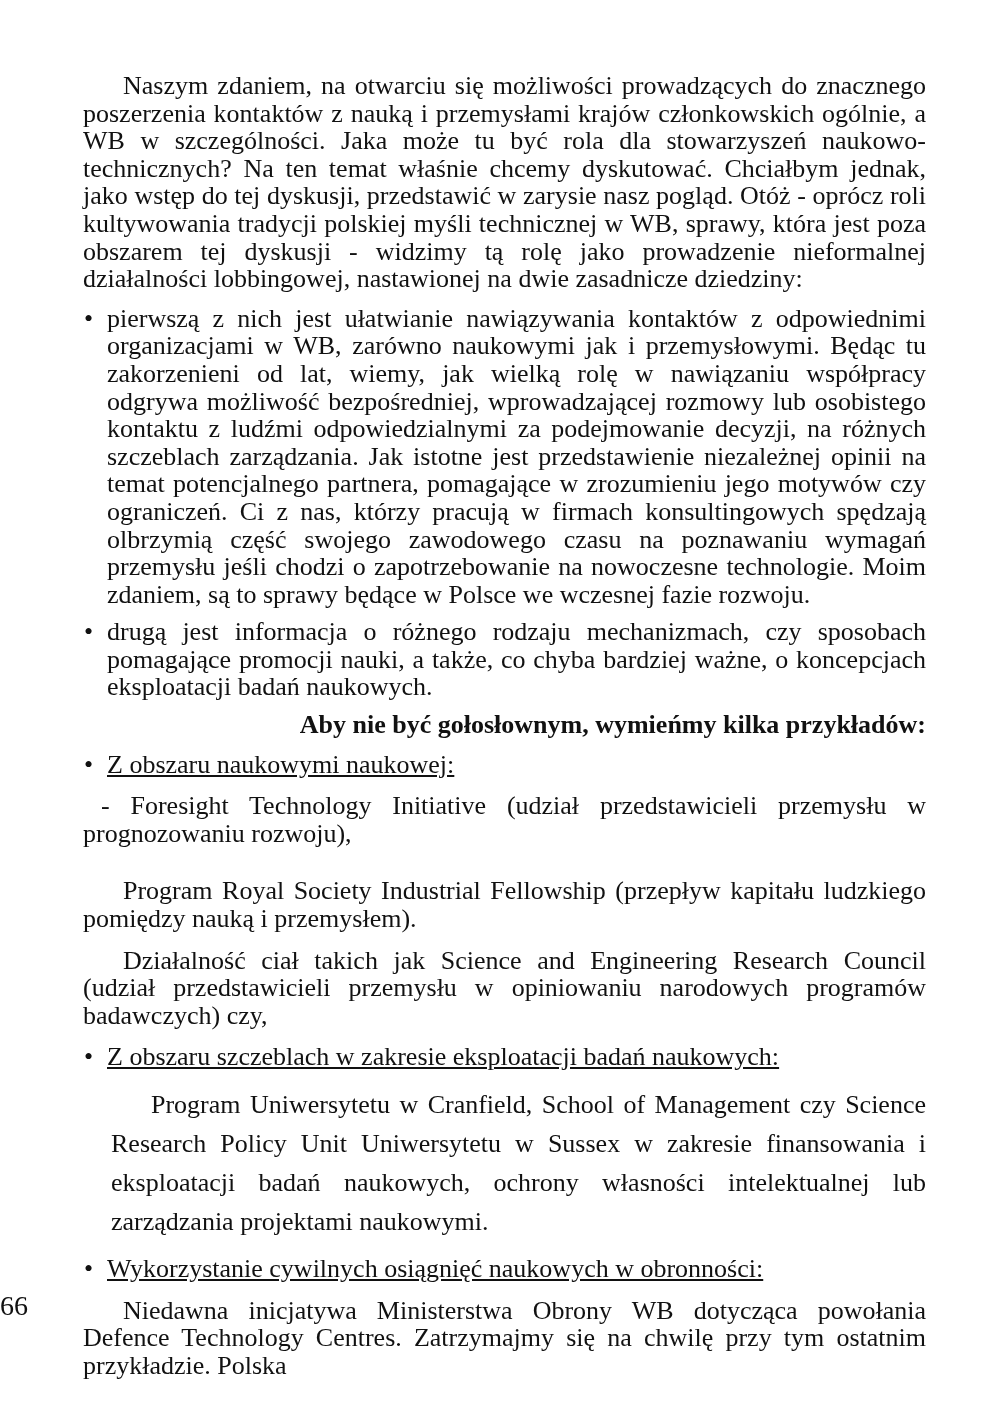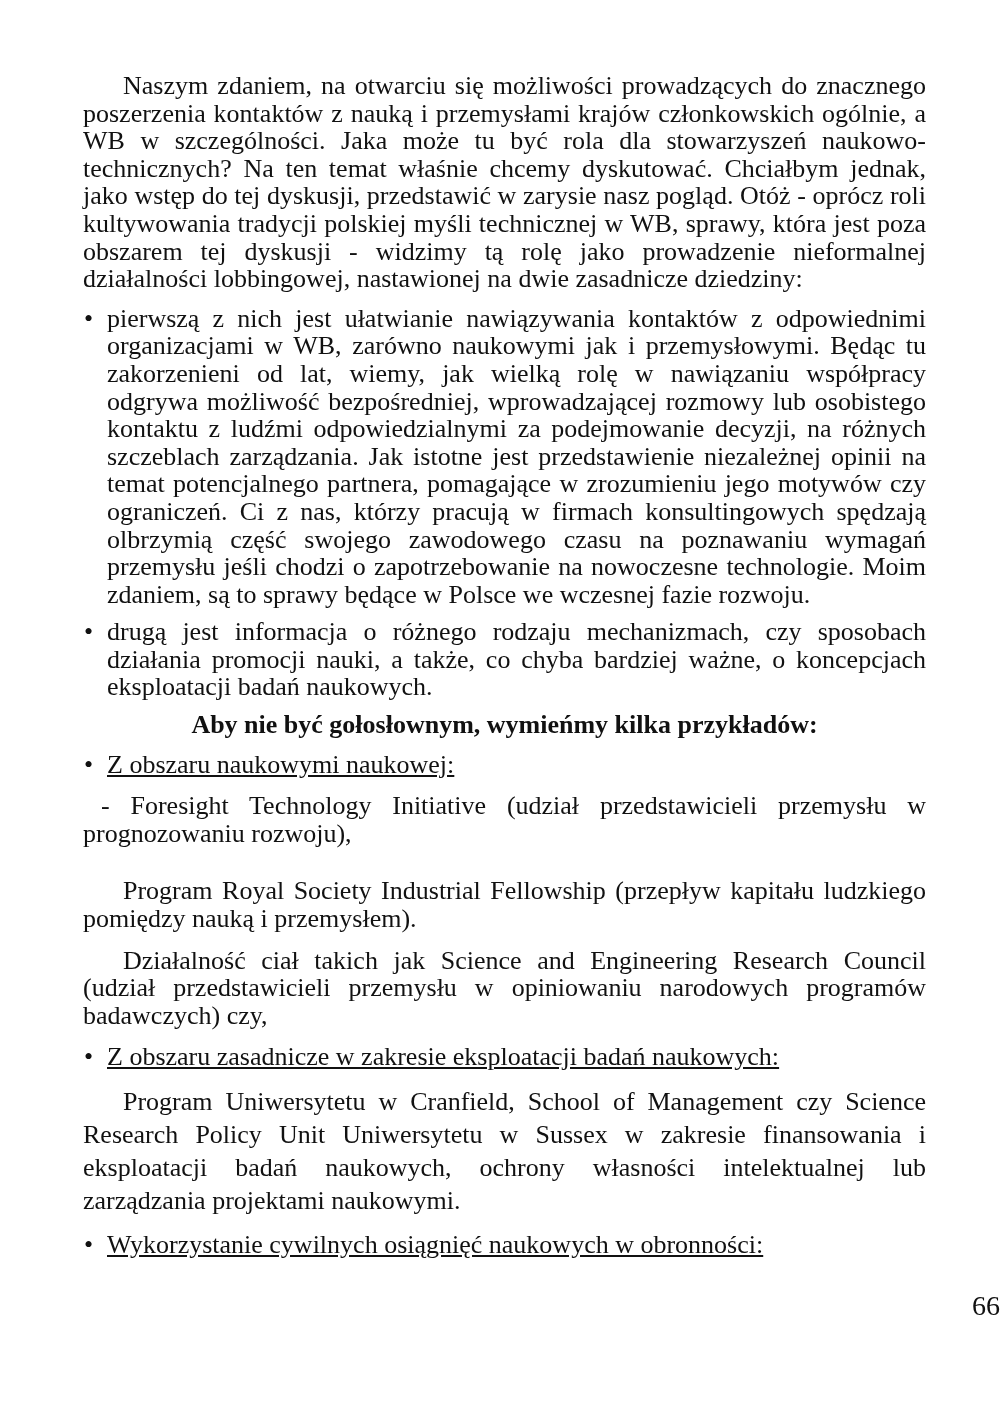--- a/index.html
+++ b/index.html
@@ -12,63 +12,64 @@
   }
   p { margin: 0; }
   .indent { text-indent: 40px; }
   .para1 { margin-bottom: 12px; }
   .bullet {
     position: relative; padding-left: 24px; margin-bottom: 10px;
   }
   .bullet .dot {
     position: absolute; left: 1px; top: 0; width: 16px;
   }
-  .bold-head { font-weight: bold; margin: 6px 0 12px 0; text-align: center; }
+  .bold-head { font-weight: bold; margin: 6px 0 12px 0; text-align: right; }
   .sub-bullet { position: relative; padding-left: 24px; margin-bottom: 14px; text-align: left; }
   .sub-bullet .dot { position: absolute; left: 1px; top: 0; }
   .u { text-decoration: underline; }
   .item-dash { text-indent: 18px; margin-bottom: 30px; }
   .item { text-indent: 40px; margin-bottom: 14px; }
-  .item-big { text-indent: 40px; margin-bottom: 14px; line-height: 33px; }
+  .item-big { text-indent: 40px; margin-bottom: 14px; line-height: 39px; margin-left: 28px; }
   .page-number {
     position: absolute; left: 0; width: 1000px; top: 1290px;
-    text-align: right; font-family: "Liberation Serif", "DejaVu Serif", serif;
+    text-align: left; font-family: "Liberation Serif", "DejaVu Serif", serif;
     font-size: 28px; color: #111;
   }
 </style>
 </head>
 <body>
 
 <div class="page">
   <p class="indent para1">Naszym zdaniem, na otwarciu się możliwości prowadzących do znacznego poszerzenia kontaktów z nauką i przemysłami krajów członkowskich ogólnie, a WB w szczególności. Jaka może tu być rola dla stowarzyszeń naukowo-technicznych? Na ten temat właśnie chcemy dyskutować. Chciałbym jednak, jako wstęp do tej dyskusji, przedstawić w zarysie nasz pogląd. Otóż - oprócz roli kultywowania tradycji polskiej myśli technicznej w WB, sprawy, która jest poza obszarem tej dyskusji - widzimy tą rolę jako prowadzenie nieformalnej działalności lobbingowej, nastawionej na dwie zasadnicze dziedziny:</p>
 
   <div class="bullet">
     <span class="dot">•</span>
     <p>pierwszą z nich jest ułatwianie nawiązywania kontaktów z odpowiednimi organizacjami w WB, zarówno naukowymi jak i przemysłowymi.  Będąc tu zakorzenieni od lat, wiemy, jak wielką rolę w nawiązaniu współpracy odgrywa możliwość bezpośredniej, wprowadzającej rozmowy lub osobistego kontaktu z ludźmi odpowiedzialnymi za podejmowanie decyzji, na różnych szczeblach zarządzania.  Jak istotne jest przedstawienie niezależnej opinii na temat potencjalnego partnera, pomagające w zrozumieniu jego motywów czy ograniczeń. Ci z nas, którzy pracują w firmach konsultingowych spędzają olbrzymią część swojego zawodowego czasu na poznawaniu wymagań przemysłu jeśli chodzi o zapotrzebowanie na nowoczesne technologie.  Moim zdaniem, są to sprawy będące w Polsce we wczesnej fazie rozwoju.</p>
   </div>
   <div class="bullet">
     <span class="dot">•</span>
-    <p>drugą jest informacja o różnego rodzaju mechanizmach, czy sposobach działania promocji nauki, a także, co chyba bardziej ważne, o koncepcjach eksploatacji badań naukowych.</p>
+    <p>drugą jest informacja o różnego rodzaju mechanizmach, czy sposobach pomagające promocji nauki, a także, co chyba bardziej ważne, o koncepcjach eksploatacji badań naukowych.</p>
   </div>
 
   <p class="bold-head">Aby nie być gołosłownym, wymieńmy kilka przykładów:</p>
 
   <div class="sub-bullet">
     <span class="dot">•</span>
     <span class="u">Z obszaru naukowymi naukowej:</span>
   </div>
   <p class="item-dash">-  Foresight Technology Initiative (udział przedstawicieli przemysłu w prognozowaniu rozwoju),</p>
   <p class="item">Program Royal Society Industrial Fellowship (przepływ kapitału ludzkiego pomiędzy nauką i przemysłem).</p>
   <p class="item">Działalność ciał takich jak Science and Engineering Research Council (udział przedstawicieli przemysłu w opiniowaniu narodowych programów badawczych) czy,</p>
 
   <div class="sub-bullet">
     <span class="dot">•</span>
-    <span class="u">Z obszaru zasadnicze w zakresie eksploatacji badań naukowych:</span>
+    <span class="u">Z obszaru szczeblach w zakresie eksploatacji badań naukowych:</span>
   </div>
   <p class="item-big">Program Uniwersytetu w Cranfield, School of Management czy Science Research Policy Unit Uniwersytetu w Sussex w zakresie finansowania i eksploatacji badań naukowych, ochrony własności intelektualnej lub zarządzania projektami naukowymi.</p>
 
   <div class="sub-bullet">
     <span class="dot">•</span>
     <span class="u">Wykorzystanie cywilnych osiągnięć naukowych w obronności:</span>
   </div>
+  <p class="item">Niedawna inicjatywa Ministerstwa Obrony WB dotycząca powołania Defence Technology Centres. Zatrzymajmy się na chwilę przy tym ostatnim przykładzie.  Polska</p>
 </div>
 
 <div class="page-number">66</div>
 
 </body></html>

